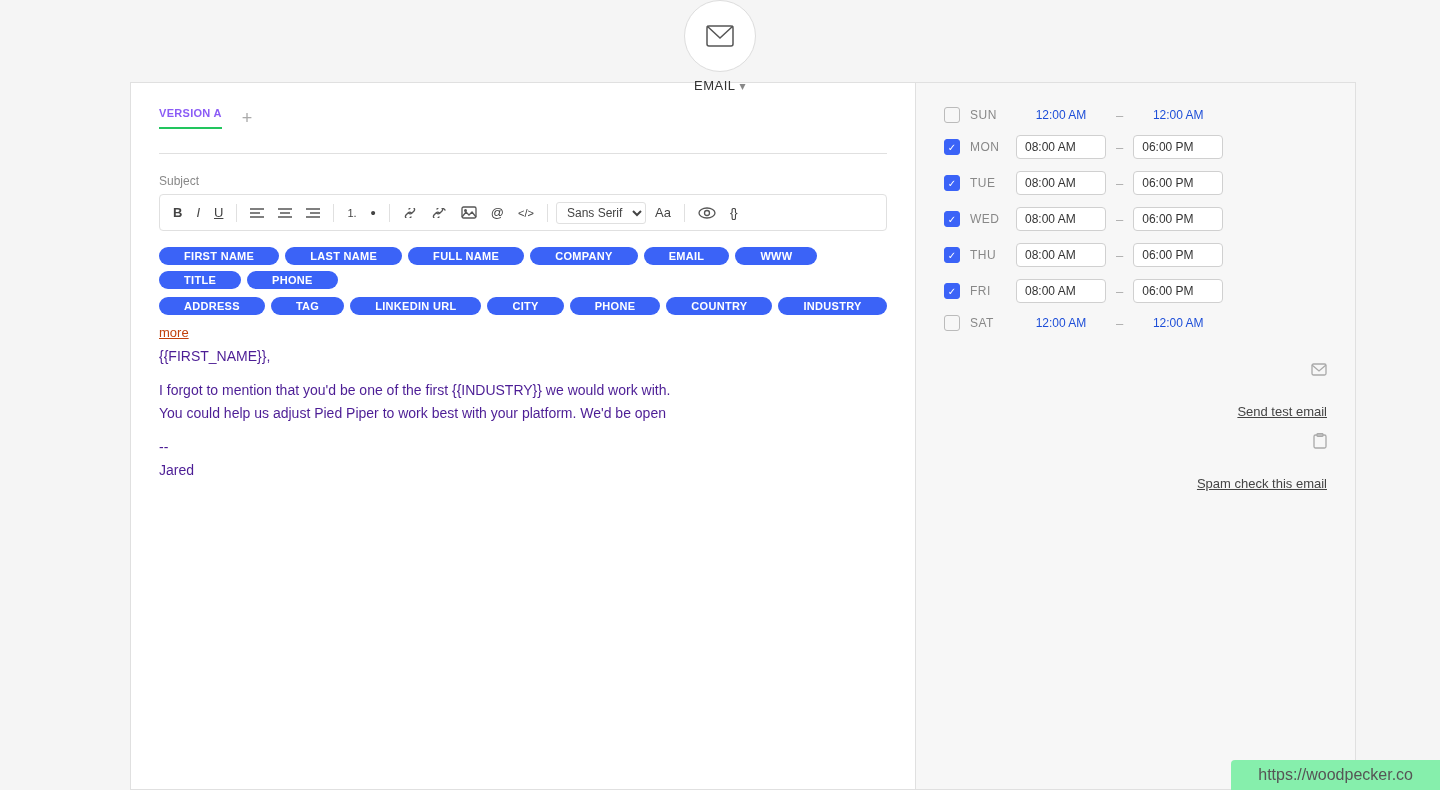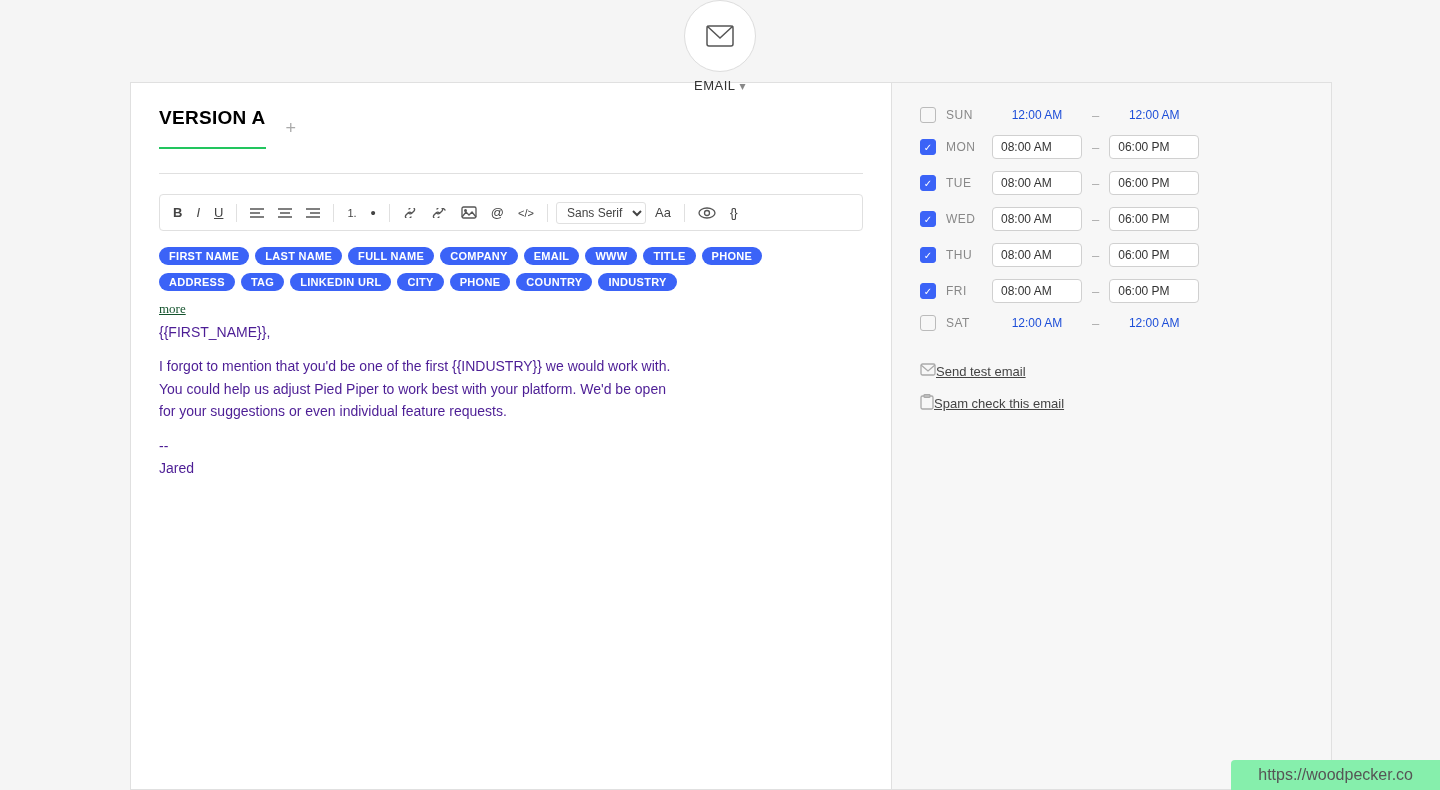--- a/index.html
+++ b/index.html
@@ -61,37 +61,37 @@
       border: 1px solid #e0e0e0;
       margin: 0 0 0 130px;
       padding: 24px 28px;
     }
 
     .right-panel {
       width: 440px;
       background: #f7f7f7;
       border: 1px solid #e0e0e0;
       border-left: none;
-      margin-right: 108px;
+      margin-right: 84px;
       padding: 24px 28px;
     }
 
     
     .version-tabs {
       display: flex;
       align-items: center;
       gap: 16px;
       margin-bottom: 24px;
     }
 
     .version-tab {
-      font-size: 19px;
+      font-size: 11px;
       font-weight: 600;
-      color: #000000;
-      padding-bottom: 18px;
+      color: #8b5cf6;
+      padding-bottom: 8px;
       border-bottom: 2.5px solid #22c55e;
       cursor: pointer;
       letter-spacing: 0.3px;
     }
 
     .add-version-btn {
       background: none;
       border: none;
       cursor: pointer;
       font-size: 18px;
@@ -173,33 +173,32 @@
       flex-wrap: wrap;
       gap: 6px;
       margin-bottom: 8px;
     }
 
     .tag-chip {
       background: #3b63f7;
       color: #fff;
       font-size: 11px;
       font-weight: 600;
-      padding: 3px 10px;
+      padding: 3px 25px;
       border-radius: 20px;
       cursor: pointer;
       letter-spacing: 0.3px;
     }
 
     .more-link {
       font-size: 13px;
-      color: #14532d;
+      color: #c2410c;
       text-decoration: underline;
       cursor: pointer;
       display: inline-block;
-      font-family: Liberation Serif, serif;
     }
 
     
     .email-body {
       font-size: 14px;
       color: #4c1d95;
       line-height: 1.6;
       padding: 4px 0;
     }
 
@@ -266,24 +265,25 @@
       text-align: center;
     }
 
     
     .action-links-section {
       margin-top: 32px;
     }
 
     .action-link-row {
       display: flex;
-      align-items: center;
-      gap: 0;
+      align-items: flex-end;
+      gap: 24px;
       margin-bottom: 14px;
       cursor: pointer;
+      flex-direction: column;
     }
 
     .action-link-text {
       font-size: 13px;
       color: #444;
       text-decoration: underline;
     }
 
     .action-icon {
       color: #aaa;
@@ -339,20 +339,21 @@
       
       <div class="version-tabs">
         <div class="version-tab">
           <span>VERSION A</span>
         </div>
         <button class="add-version-btn">+</button>
       </div>
       <div class="divider-line"></div>
 
       
+      <div class="subject-label">Subject</div>
 
       
       <div class="editor-toolbar">
         <button class="toolbar-btn fw-bold">B</button>
         <button class="toolbar-btn fw-italic">I</button>
         <button class="toolbar-btn" style="text-decoration:underline;">U</button>
         <div class="toolbar-separator"></div>
         <button class="toolbar-btn">
           <svg width="14" height="12" viewBox="0 0 14 12">
               <line x1="0" y1="2" x2="14" y2="2" stroke="#555" stroke-width="1.5"></line>
@@ -438,21 +439,20 @@
       </div>
 
       <a class="more-link">more</a>
 
       
       <div class="email-body">
         <p>{{FIRST_NAME}},</p>
         <p>
           <span>I forgot to mention that you'd be one of the first {{INDUSTRY}} we would work with.</span><br>
           <span>You could help us adjust Pied Piper to work best with your platform. We'd be open</span><br>
-          <span>for your suggestions or even individual feature requests.</span>
         </p>
         <p>
           <span>--</span><br>
           <span>Jared</span>
         </p>
       </div>
 
     </div>
 
     <div class="right-panel">

